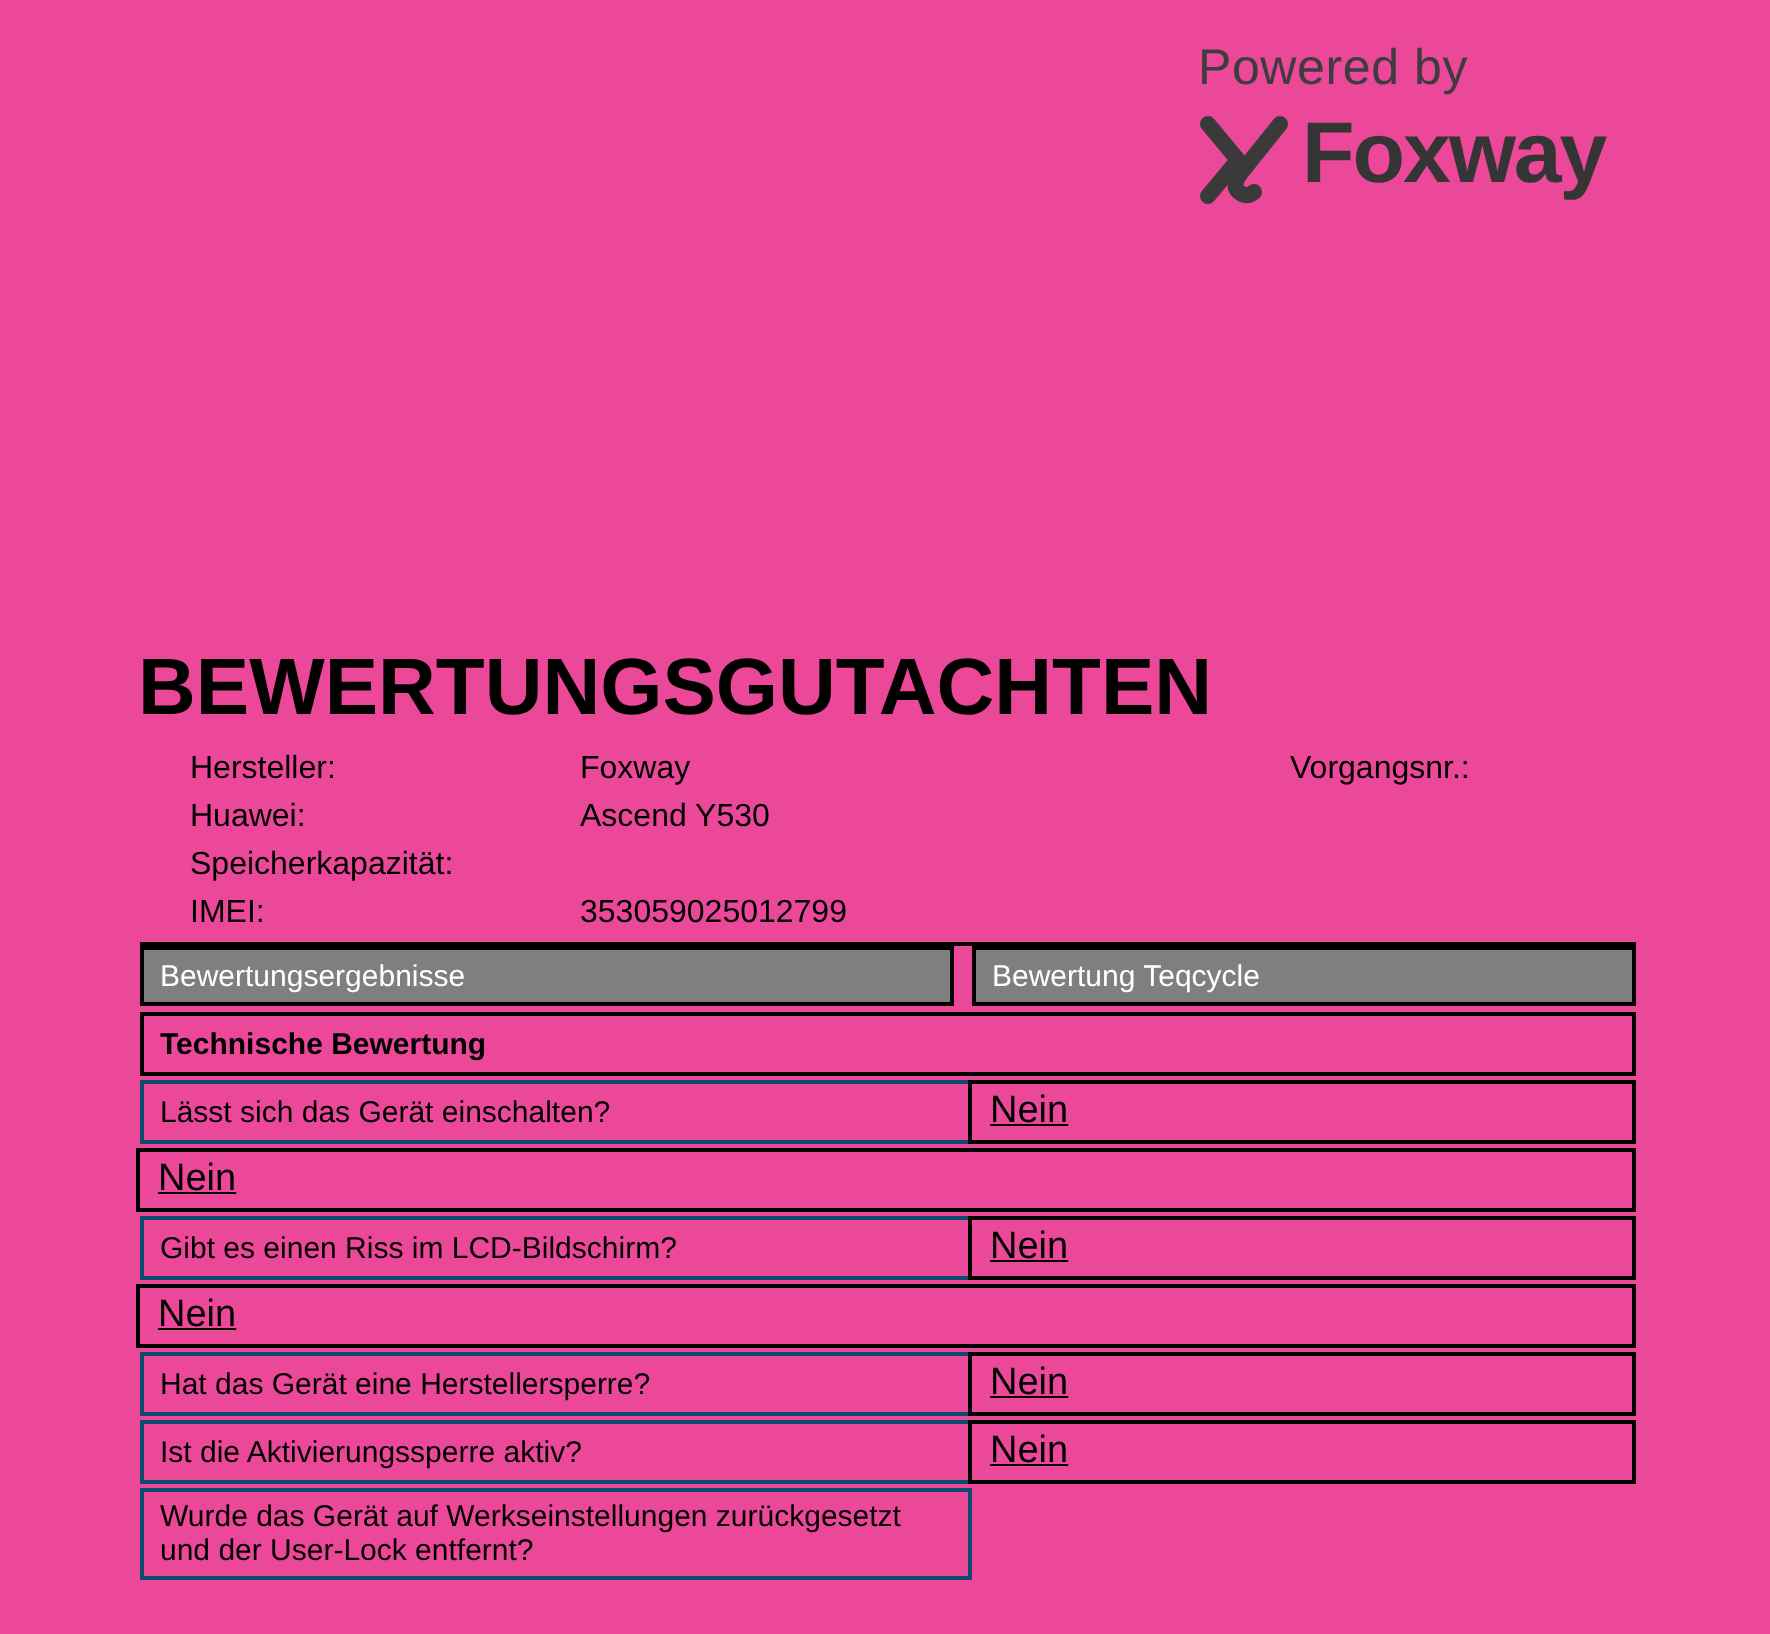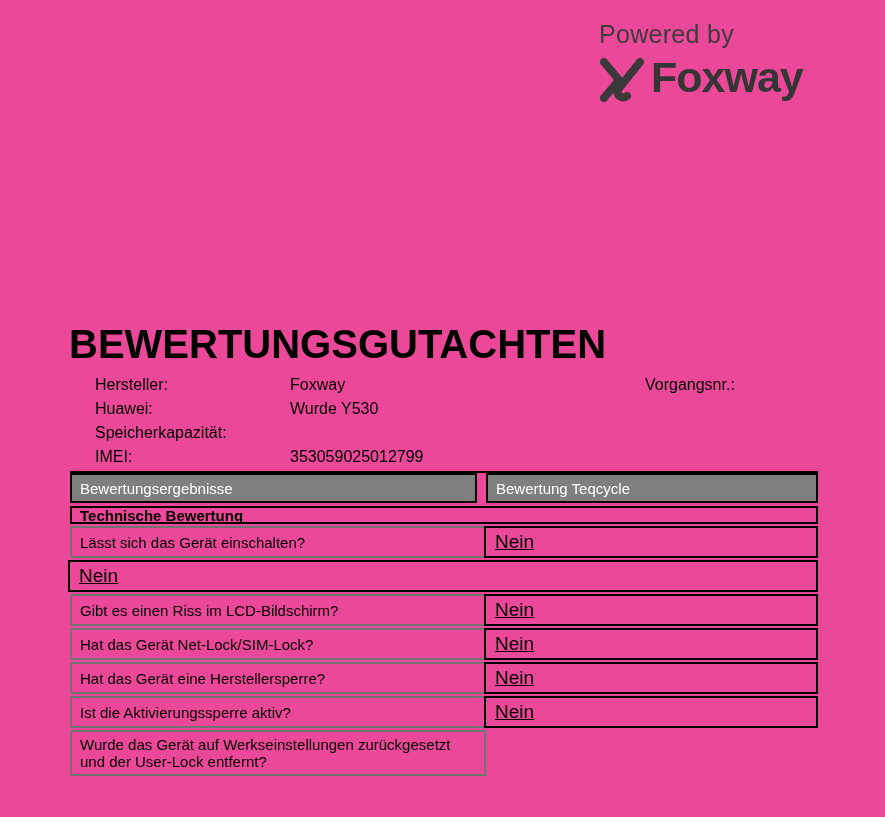--- a/index.html
+++ b/index.html
@@ -27,24 +27,24 @@
     display:flex; align-items:center; font-size:16px; }
   .cvalue { margin-left:6px; }
 
   
   .eval-table { position:absolute; left:70px; top:471px; width:748px; border-top:2px solid #000; }
   .thead { display:flex; }
   .hcell { height:30px; background:#7f7f7f; color:#fff; border:2px solid #000;
     display:flex; align-items:center; padding-left:8px; font-size:15px; }
   .hcell.q { width:407px; }
   .hcell.a { flex:1; margin-left:9px; }
-  .section-row { margin-top:3px; height:18px; border:2px solid #000;
+  .section-row { margin-top:3px; height:32px; border:2px solid #000;
     display:flex; align-items:center; padding-left:8px; font-size:15px; font-weight:bold; }
   .trow { display:flex; margin-top:2px; }
-  .qcell { width:416px; border:2px solid #737373; min-height:32px;
+  .qcell { width:416px; border:2px solid #0c4a6e; min-height:32px;
     display:flex; align-items:center; padding:4px 8px; font-size:15px; }
   .acell { flex:1; margin-left:-2px; border:2px solid #000; height:32px;
     display:flex; align-items:center; padding-left:9px; font-size:19px;text-decoration:underline; }
   .trow.last { align-items:flex-start; }
   .trow.last .qcell { min-height:46px; }
   .trow.last .acell { height:33px; }
 </style>
 </head>
 <body>
 
@@ -65,21 +65,21 @@
 
   <div class="title">BEWERTUNGSGUTACHTEN</div>
 
   <div class="fields">
     <div class="frow">
       <span class="flabel">Hersteller:</span>
       <span class="fvalue">Foxway</span>
     </div>
     <div class="frow">
       <span class="flabel">Huawei:</span>
-      <span class="fvalue">Wurde Y530</span>
+      <span class="fvalue">Ascend Y530</span>
     </div>
     <div class="frow">
       <span class="flabel">Speicherkapazität:</span>
       <span class="fvalue"></span>
     </div>
     <div class="frow">
       <span class="flabel">IMEI:</span>
       <span class="fvalue">353059025012799</span>
     </div>
   </div>
@@ -102,21 +102,20 @@
       <div class="acell">Nein</div>
     </div>
     <div class="trow">
       <div class="acell">Nein</div>
     </div>
     <div class="trow">
       <div class="qcell">Gibt es einen Riss im LCD-Bildschirm?</div>
       <div class="acell">Nein</div>
     </div>
     <div class="trow">
-      <div class="qcell">Hat das Gerät Net-Lock/SIM-Lock?</div>
       <div class="acell">Nein</div>
     </div>
     <div class="trow">
       <div class="qcell">Hat das Gerät eine Herstellersperre?</div>
       <div class="acell">Nein</div>
     </div>
     <div class="trow">
       <div class="qcell">Ist die Aktivierungssperre aktiv?</div>
       <div class="acell">Nein</div>
     </div>

